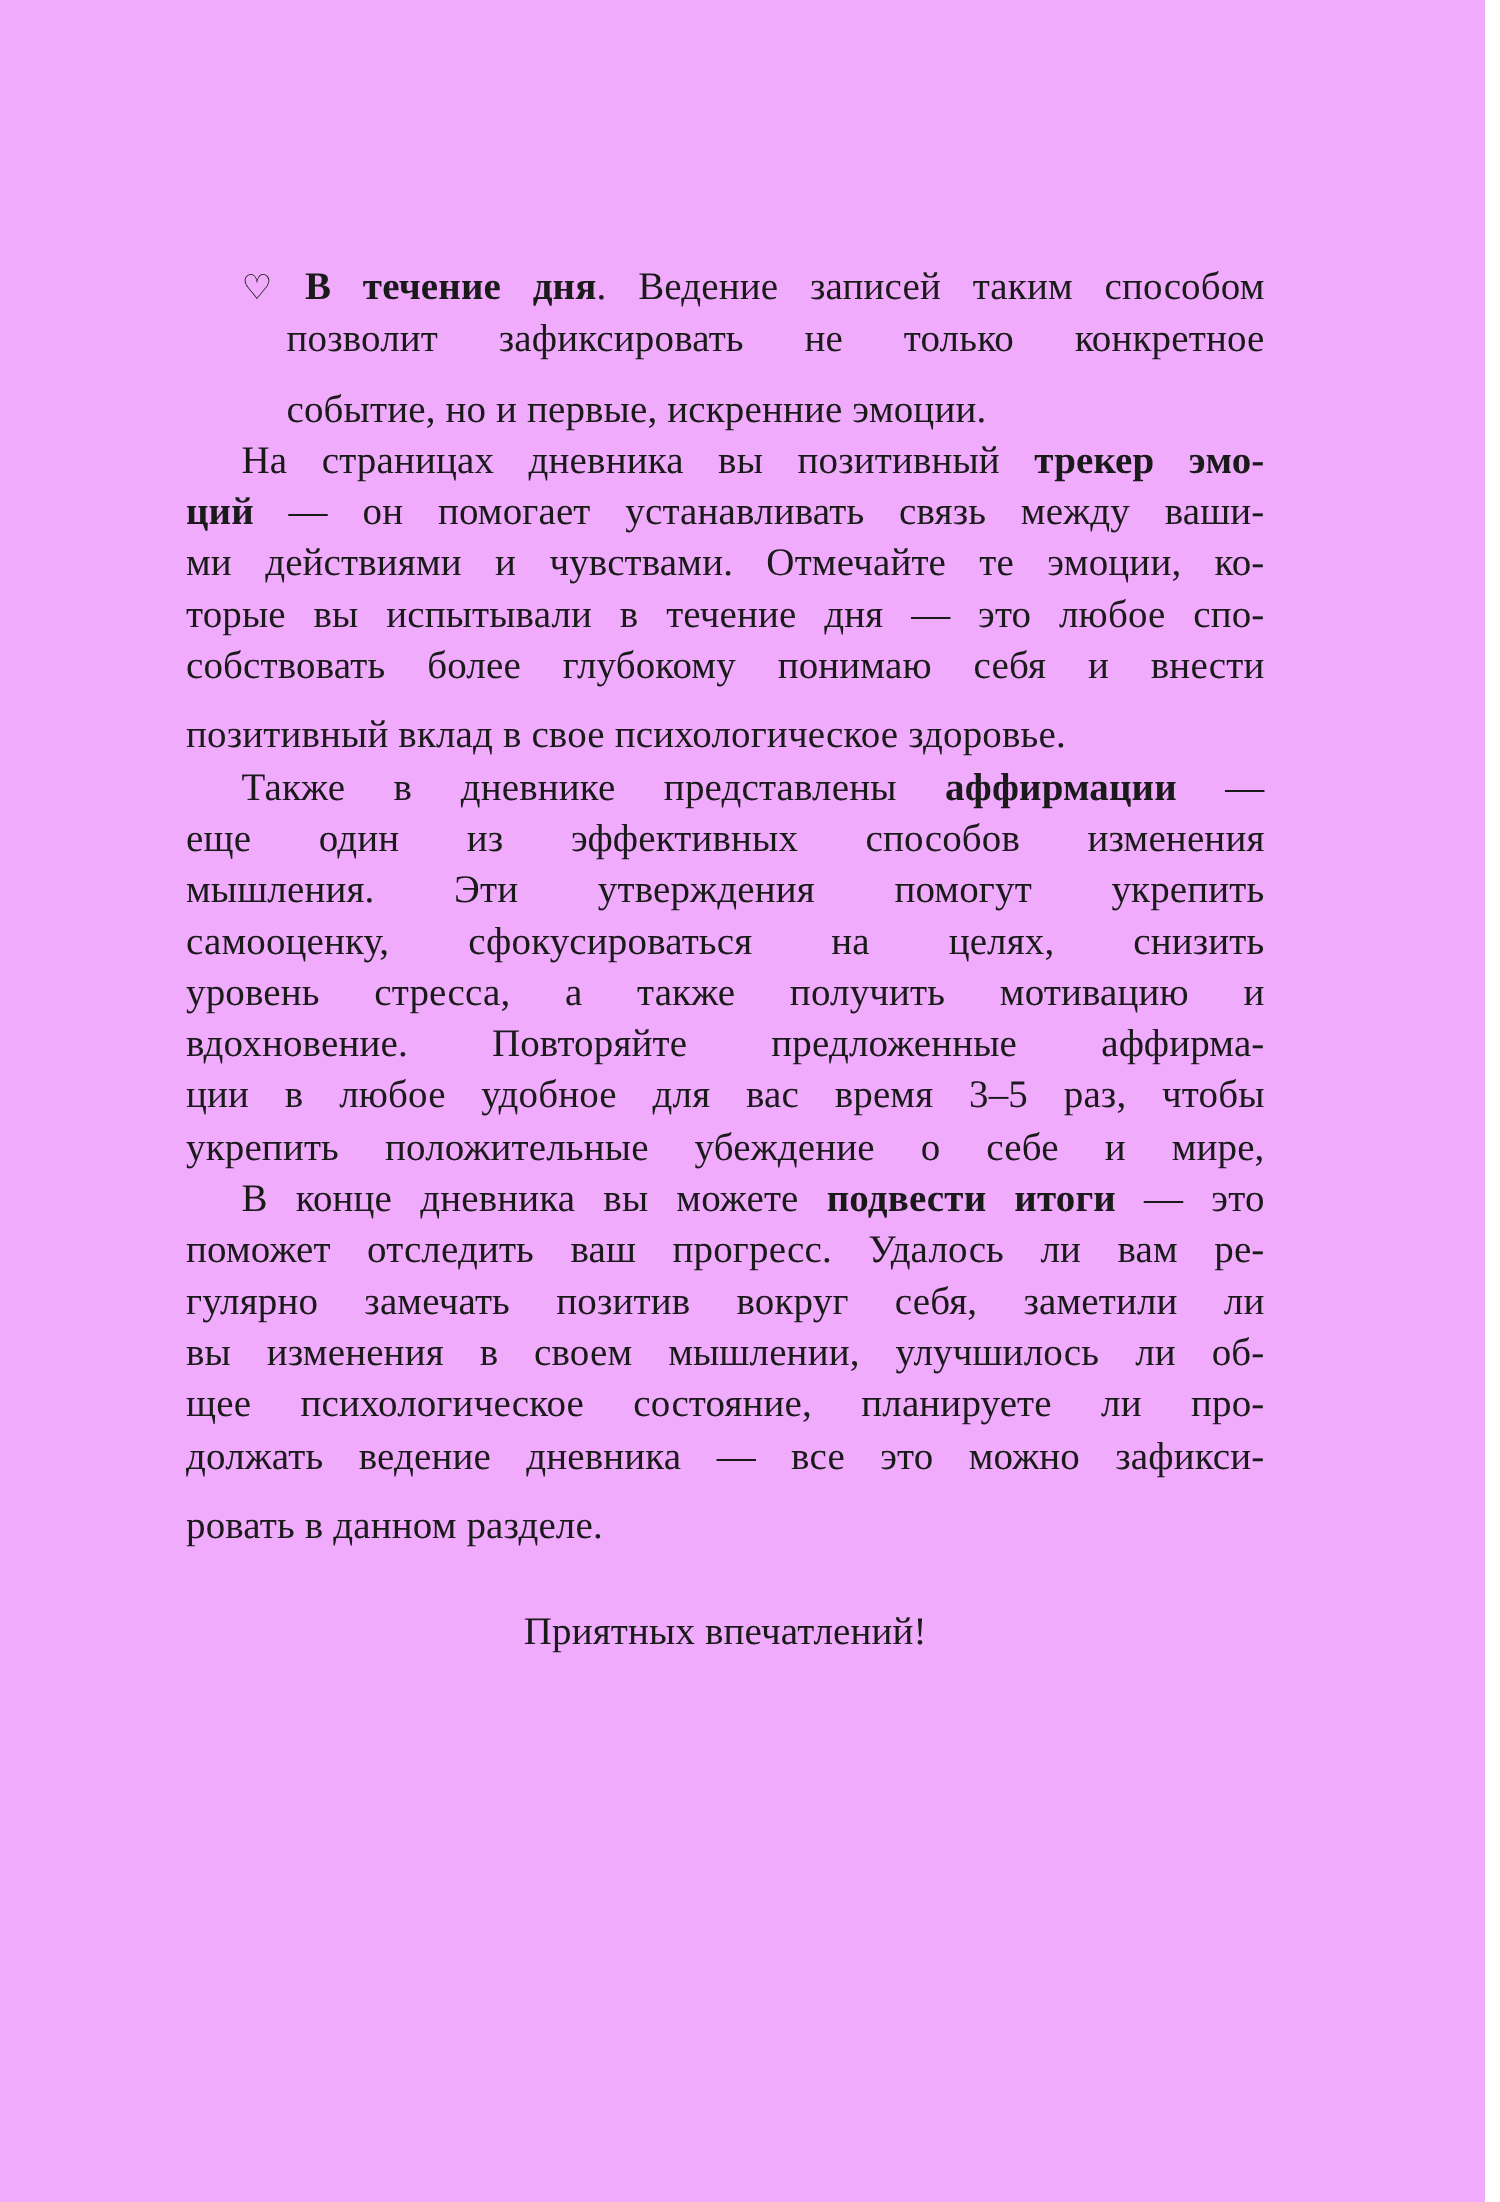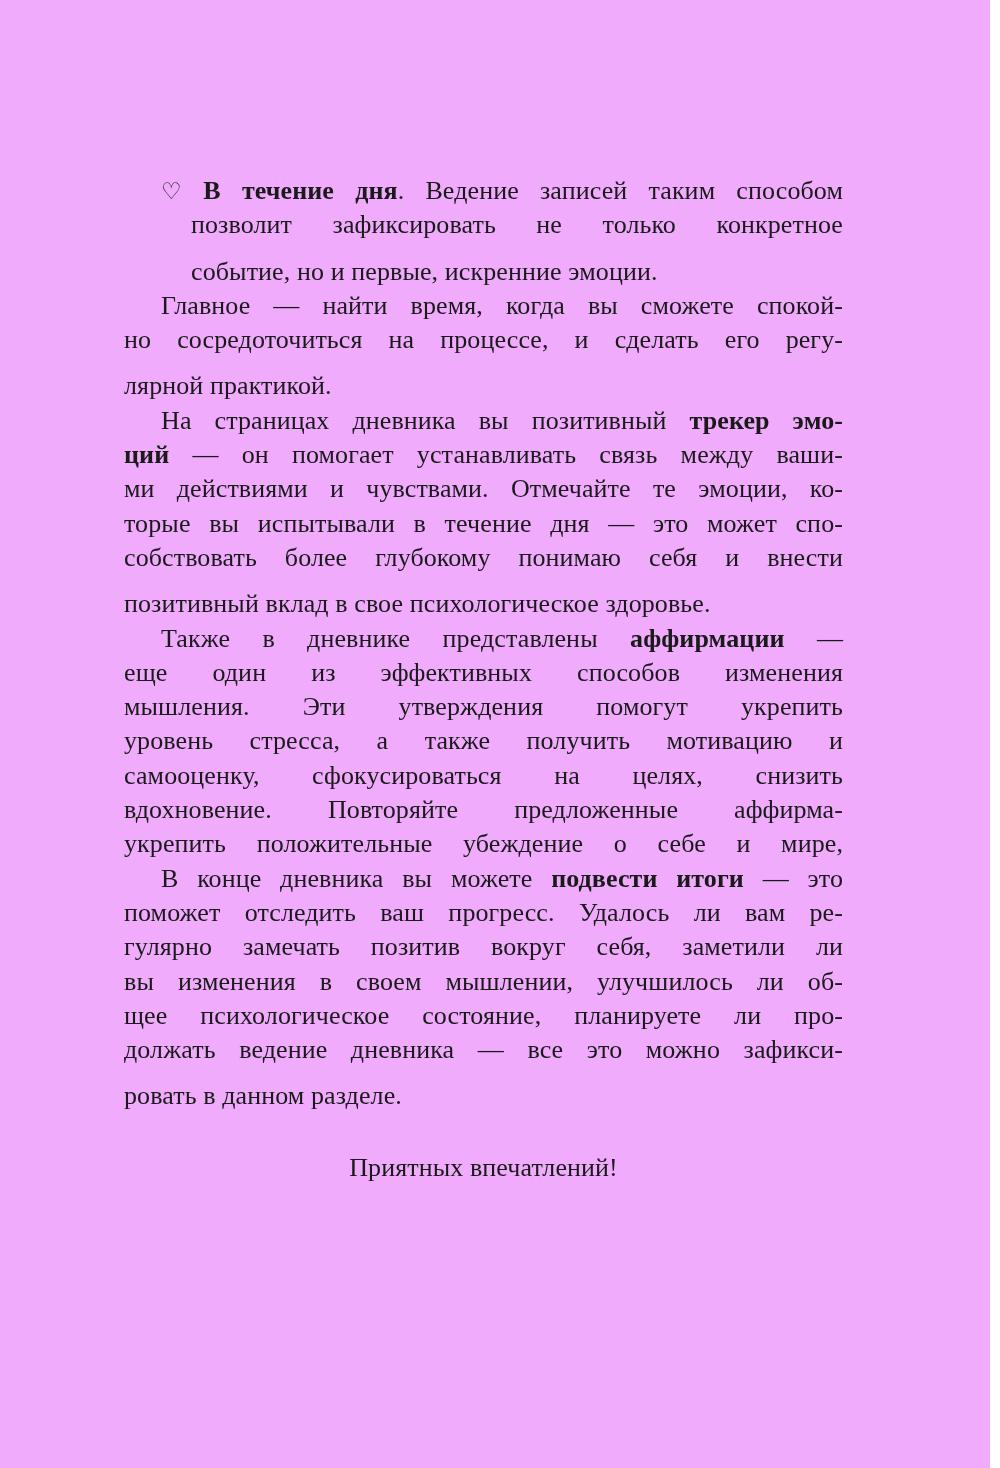--- a/index.html
+++ b/index.html
@@ -65,39 +65,35 @@
 
 <div class="page">
   <div class="text-column">
     <div id="paras">
         <div class="para bullet-item">
           <div class="line first"><span class="bullet">♡</span><span class="bold">В течение дня</span><span>. Ведение записей таким способом</span></div>
           <div class="line"><span>позволит зафиксировать не только конкретное</span></div>
           <div class="line last"><span>событие, но и первые, искренние эмоции.</span></div>
         </div>
         <div class="para plain">
-          <div class="line first"><span>Главное — найти время, когда вы сможете спокой-</span></div>
-          <div class="line"><span>но сосредоточиться на процессе, и сделать его регу-</span></div>
-          <div class="line last"><span>лярной практикой.</span></div>
-        </div>
-        <div class="para plain">
           <div class="line first"><span>На страницах дневника вы позитивный </span><span class="bold">трекер эмо-</span></div>
           <div class="line"><span class="bold">ций</span><span> — он помогает устанавливать связь между ваши-</span></div>
           <div class="line"><span>ми действиями и чувствами. Отмечайте те эмоции, ко-</span></div>
-          <div class="line"><span>торые вы испытывали в течение дня — это может спо-</span></div>
+          <div class="line"><span>торые вы испытывали в течение дня — это любое спо-</span></div>
           <div class="line"><span>собствовать более глубокому понимаю себя и внести</span></div>
           <div class="line last"><span>позитивный вклад в свое психологическое здоровье.</span></div>
         </div>
         <div class="para plain">
           <div class="line first"><span>Также в дневнике представлены </span><span class="bold">аффирмации</span><span> —</span></div>
           <div class="line"><span>еще один из эффективных способов изменения</span></div>
           <div class="line"><span>мышления. Эти утверждения помогут укрепить</span></div>
+          <div class="line"><span>самооценку, сфокусироваться на целях, снизить</span></div>
           <div class="line"><span>уровень стресса, а также получить мотивацию и</span></div>
-          <div class="line"><span>самооценку, сфокусироваться на целях, снизить</span></div>
           <div class="line"><span>вдохновение. Повторяйте предложенные аффирма-</span></div>
+          <div class="line"><span>ции в любое удобное для вас время 3–5 раз, чтобы</span></div>
           <div class="line"><span>укрепить положительные убеждение о себе и мире,</span></div>
         </div>
         <div class="para plain">
           <div class="line first"><span>В конце дневника вы можете </span><span class="bold">подвести итоги</span><span> — это</span></div>
           <div class="line"><span>поможет отследить ваш прогресс. Удалось ли вам ре-</span></div>
           <div class="line"><span>гулярно замечать позитив вокруг себя, заметили ли</span></div>
           <div class="line"><span>вы изменения в своем мышлении, улучшилось ли об-</span></div>
           <div class="line"><span>щее психологическое состояние, планируете ли про-</span></div>
           <div class="line"><span>должать ведение дневника — все это можно зафикси-</span></div>
           <div class="line last"><span>ровать в данном разделе.</span></div>

